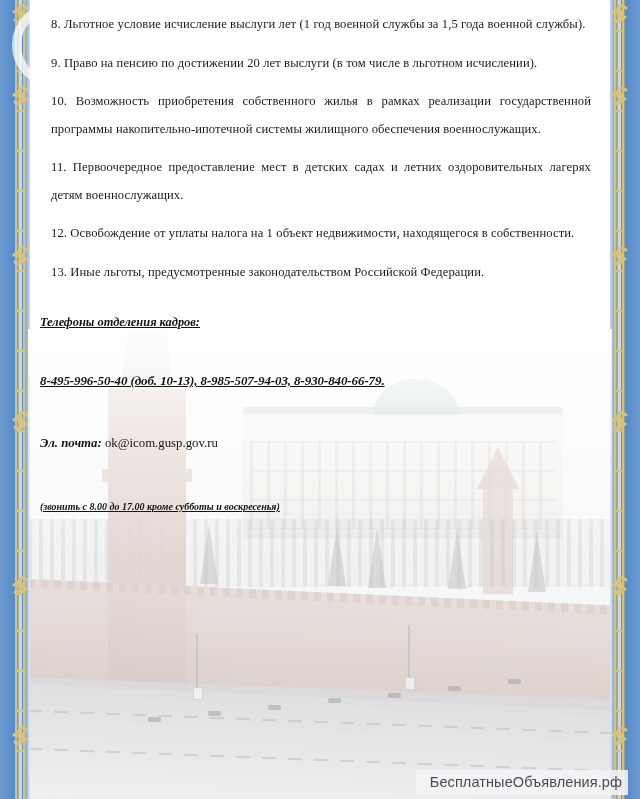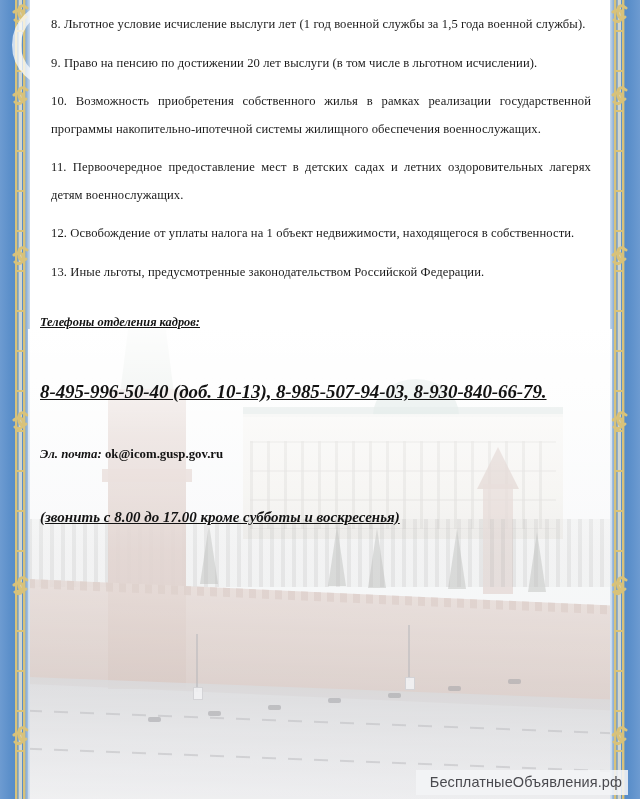--- a/index.html
+++ b/index.html
@@ -257,35 +257,35 @@
   .title-phones {
     font-weight: bold;
     font-style: italic;
     text-decoration: underline;
     font-size: 12.4px;
   }
   .phones {
     font-weight: bold;
     font-style: italic;
     text-decoration: underline;
-    font-size: 19px;
-    margin-top: 44px;
+    font-size: 13px;
+    margin-top: 33px;
     letter-spacing: -0.1px;
   }
   .email {
     font-size: 12.8px;
     margin-top: 38px;
   }
   .email .lbl { font-weight: bold; font-style: italic; }
-  .email .addr { font-weight: bold; }
+  .email .addr { font-weight: normal; }
   .hours {
     font-weight: bold;
     font-style: italic;
     text-decoration: underline;
-    font-size: 15px;
+    font-size: 10px;
     margin-top: 38px;
   }
 
   
   .wm-top {
     position: absolute;
     left: 8px;
     top: -4px;
     z-index: 55;
     pointer-events: none;

